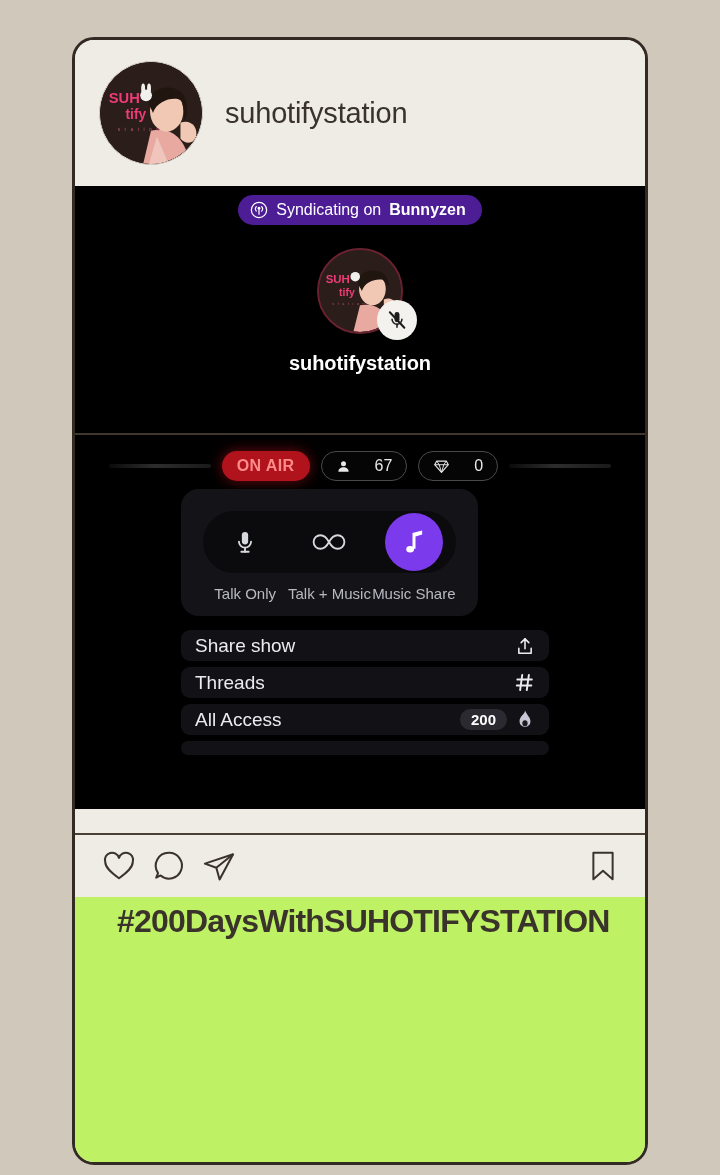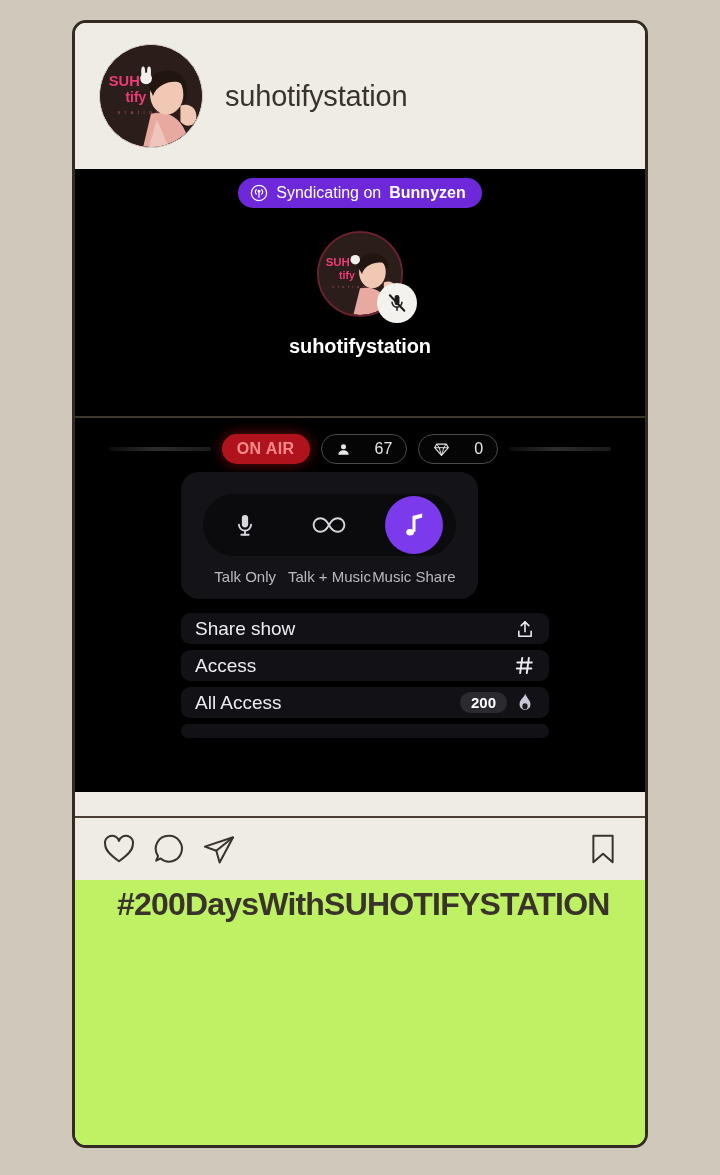--- a/index.html
+++ b/index.html
@@ -16,26 +16,26 @@
     position: relative;
     width: 720px;
     height: 1175px;
     background: #cfc8bb;
   }
 
   
   .post-card {
     position: absolute;
     left: 72px;
-    top: 20px;
+    top: 37px;
     width: 576px;
     height: 1128px;
     background: #efece5;
     border: 3px solid #332b23;
-    border-radius: 14px;
+    border-radius: 22px;
     overflow: hidden;
     display: flex;
     flex-direction: column;
   }
 
   
   .post-header {
     height: 146px;
     background: #efece5;
     display: flex;
@@ -81,21 +81,21 @@
     height: 47px;
     display: flex;
     align-items: center;
     justify-content: center;
   }
 
   .syndicate-pill {
     display: inline-flex;
     align-items: center;
     gap: 8px;
-    background: #6d28d9;
+    background: #4c1d95;
     color: #ffffff;
     border-radius: 16px;
     padding: 6px 16px 6px 12px;
     font-size: 16px;
     white-space: nowrap;
   }
   .syndicate-pill .label-bold { font-weight: 700; }
   .syndicate-pill svg { display: block; }
 
   .hairline {
@@ -506,21 +506,21 @@
           <span class="row-right">
             <svg width="20" height="20" viewBox="0 0 24 24">
               <path d="M12 3.4 V15.2" stroke="#eceaf2" stroke-width="1.9" stroke-linecap="round"></path>
               <path d="M7.4 8 L12 3.4 L16.6 8" fill="none" stroke="#eceaf2" stroke-width="1.9" stroke-linecap="round" stroke-linejoin="round"></path>
               <path d="M4.6 14.6 V20.6 H19.4 V14.6" fill="none" stroke="#eceaf2" stroke-width="1.9" stroke-linecap="round" stroke-linejoin="round"></path>
             </svg>
           </span>
         </div>
 
         <div class="menu-row">
-          <span class="row-label">Access</span>
+          <span class="row-label">Threads</span>
           <span class="row-right">
             <svg width="21" height="21" viewBox="0 0 24 24">
               <path d="M9.4 3.4 L7 20.6 M17 3.4 L14.6 20.6 M3.8 8.6 H20.4 M3.2 15.4 H19.8" stroke="#eceaf2" stroke-width="2.2" stroke-linecap="round"></path>
             </svg>
           </span>
         </div>
 
         <div class="menu-row">
           <span class="row-label">All Access</span>
           <span class="row-right">

